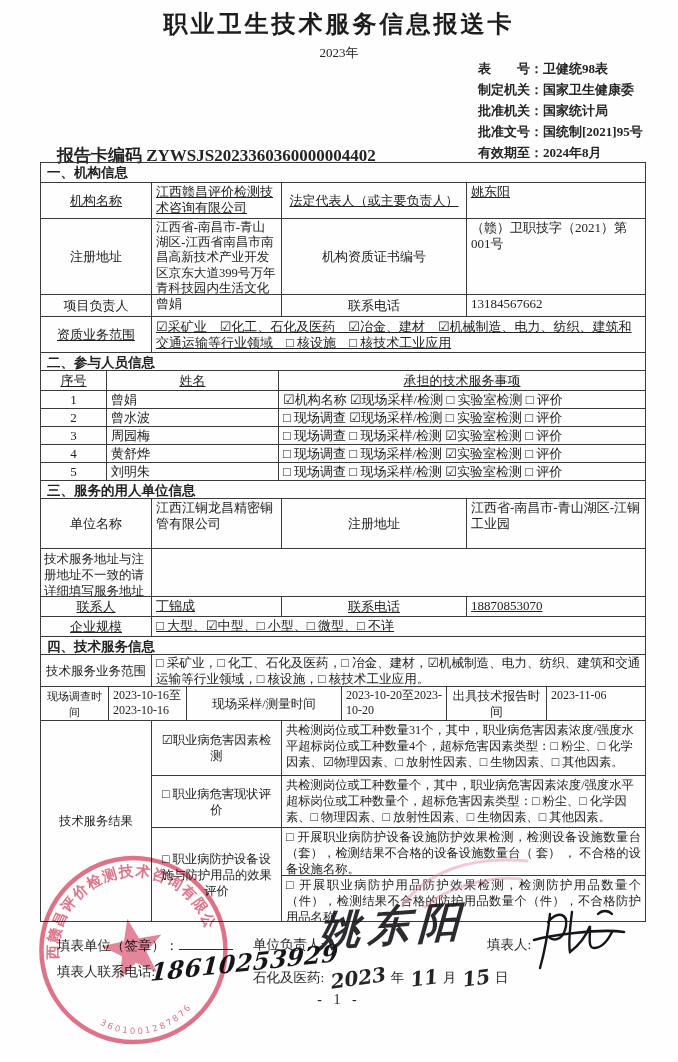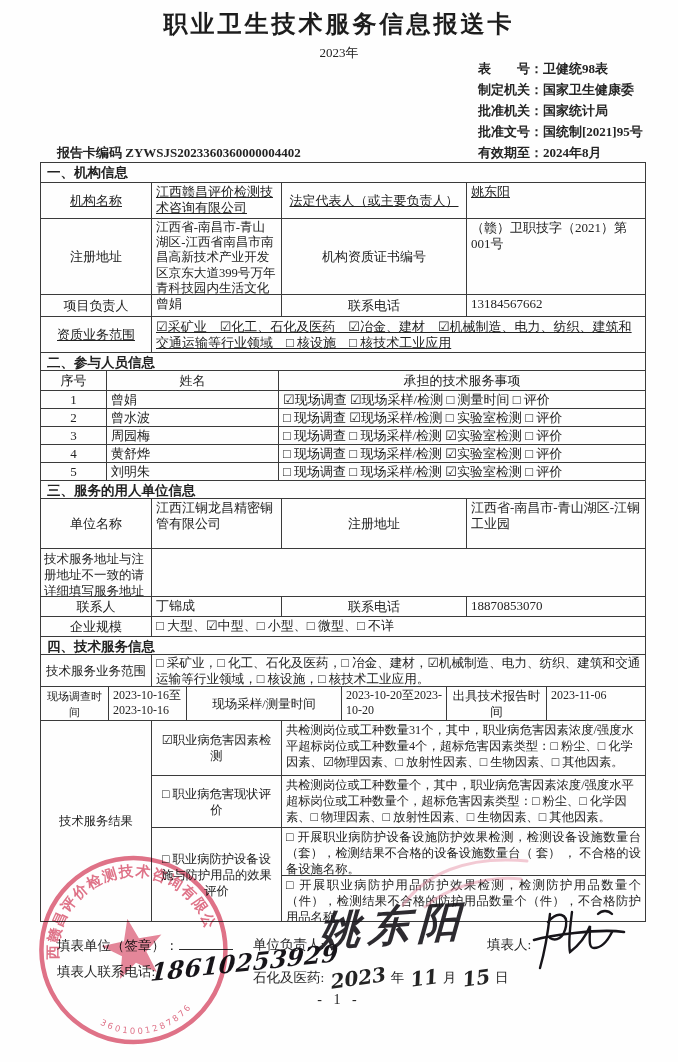--- a/index.html
+++ b/index.html
@@ -5,38 +5,38 @@
   * { margin:0; padding:0; box-sizing:border-box; }
   html,body { background:#ffffff; }
   body { font-family:"Liberation Serif","DejaVu Serif",serif; color:#222; }
   .page { position:relative; width:678px; height:1062px; background:#fefefe; overflow:hidden; }
 
   .title { position:absolute; top:8px; left:0; width:100%; text-align:center;
            font-size:24px; font-weight:bold; letter-spacing:3px; color:#1d1d1d; }
   .subtitle { position:absolute; top:44px; left:0; width:100%; text-align:center; font-size:13px; }
 
   .meta { position:absolute; left:478px; top:58px; font-size:13px; font-weight:600; line-height:21px; color:#242424; }
-  .report-code { position:absolute; left:57px; top:144px; font-size:13px; font-weight:600; color:#242424; }
+  .report-code { position:absolute; left:57px; top:144px; font-size:17px; font-weight:600; color:#242424; }
 
   .table { position:absolute; left:40px; top:162px; width:606px; border:1.5px solid #3b3b3b; background:transparent; }
   .row { display:grid; border-top:1.2px solid #3b3b3b; }
   .row.first { border-top:none; }
   .cell { border-left:1.2px solid #3b3b3b; padding:1px 4px; font-size:13px; line-height:16px; overflow:hidden; }
   .cell.c0 { border-left:none; }
   .lbl { display:flex; align-items:center; justify-content:center; text-align:center; }
   .val { display:block; }
   .sec { font-weight:bold; font-size:13.5px; line-height:17px; padding:1px 6px; }
   .sec-row { display:block; height:19px; }
 
   .cols-a { grid-template-columns:110px 130px 185px 1fr; }
   .cols-b { grid-template-columns:110px 1fr; }
   .cols-p { grid-template-columns:65px 172px 1fr; }
   .cols-t { grid-template-columns:67px 78px 155px 105px 100px 1fr; }
 
-  .h36 { height:36px;text-decoration:underline; } .h76 { height:76px; } .h22 { height:22px; } .h20 { height:20px; }
+  .h36 { height:36px;text-decoration:underline; } .h76 { height:76px; } .h22 { height:22px; } .h20 { height:20px;text-decoration:underline; }
   .h48 { height:48px; } .h50 { height:50px; } .h32 { height:32px; } .h34 { height:34px; } .h18 { height:18px; }
   .vtop { align-items:flex-start; }
   .small { font-size:11px; }
   .smallv { font-size:12px; word-break:break-all; line-height:15px; }
   .left-lbl { text-align:left; justify-content:flex-start; font-size:12.5px; padding:2px 3px; line-height:16px; display:block; }
   .ppl { line-height:17px; padding:0 4px; display:flex; align-items:center; }
   .ppl.ctr { justify-content:center; }
 
   .results { display:grid; grid-template-columns:110px 130px 1fr; grid-template-rows:54px 52px 48px 46px; border-top:1.2px solid #3b3b3b; }
   .results .cell { font-size:12.3px; line-height:16px; }
@@ -111,21 +111,21 @@
       <div class="sec">二、参与人员信息</div>
     </div>
     <div class="row cols-p h20">
       <div class="cell c0 lbl">序号</div>
       <div class="cell lbl">姓名</div>
       <div class="cell lbl">承担的技术服务事项</div>
     </div>
     <div class="row cols-p h18">
       <div class="cell c0 ppl ctr">1</div>
       <div class="cell ppl">曾娟</div>
-      <div class="cell ppl">☑现场调查 ☑现场采样/检测 □ 测量时间 □ 评价</div>
+      <div class="cell ppl">☑机构名称 ☑现场采样/检测 □ 实验室检测 □ 评价</div>
     </div>
     <div class="row cols-p h18">
       <div class="cell c0 ppl ctr">2</div>
       <div class="cell ppl">曾水波</div>
       <div class="cell ppl">□ 现场调查 ☑现场采样/检测 □ 实验室检测 □ 评价</div>
     </div>
     <div class="row cols-p h18">
       <div class="cell c0 ppl ctr">3</div>
       <div class="cell ppl">周园梅</div>
       <div class="cell ppl">□ 现场调查 □ 现场采样/检测 ☑实验室检测 □ 评价</div>

